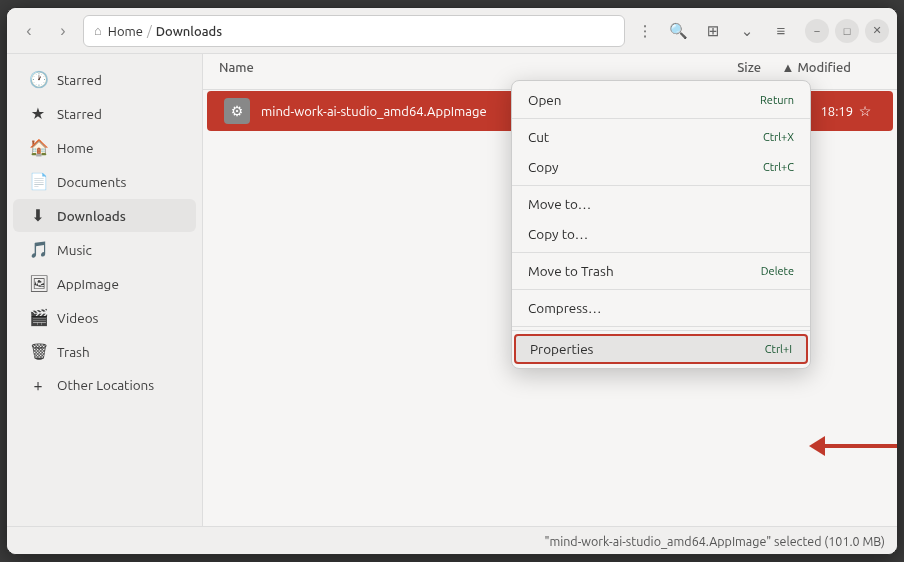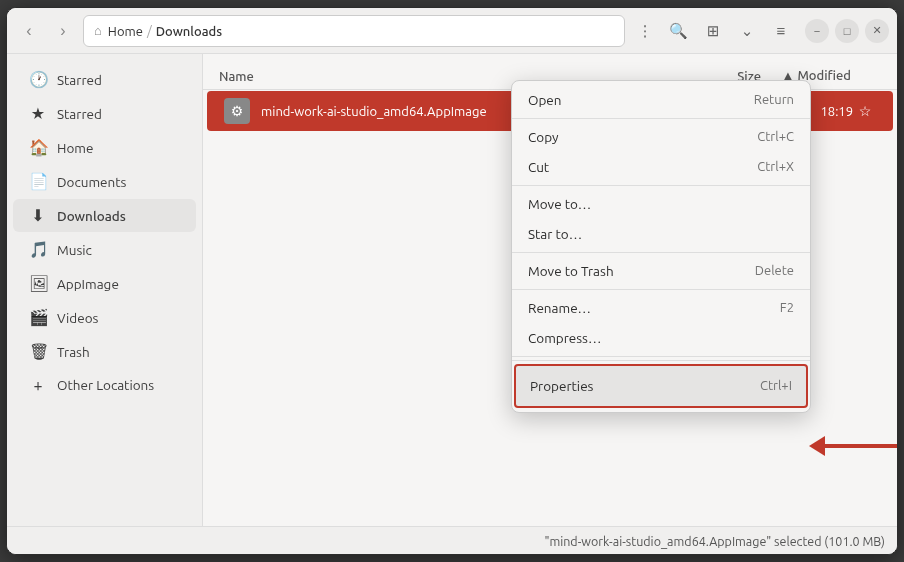--- a/index.html
+++ b/index.html
@@ -129,21 +129,21 @@
     
     .file-area {
       flex: 1;
       display: flex;
       flex-direction: column;
       overflow: hidden;
       position: relative;
     }
     .file-header {
       display: flex;
-      align-items: flex-end;
+      align-items: flex-start;
       padding: 6px 16px;
       border-bottom: 1px solid #ddd;
       background: #f6f5f4;
       font-size: 13px;
       color: #555;
       font-weight: 500;
       height: 36px;
     }
     .col-name { flex: 1; }
     .col-size { width: 100px; text-align: right; }
@@ -185,35 +185,35 @@
       background: #f6f5f4;
       border: 1px solid #ccc;
       border-radius: 8px;
       box-shadow: 0 6px 24px rgba(0,0,0,0.22);
       width: 300px;
       z-index: 100;
       padding: 4px 0;
     }
     .ctx-item {
       display: flex;
-      align-items: flex-start;
+      align-items: center;
       justify-content: space-between;
       padding: 7px 16px;
       cursor: pointer;
       font-size: 13.5px;
       color: #2d2d2d;
     }
     .ctx-item.highlighted {
       background: #e5e4e3;
       border: 2px solid #c0392b;
       border-radius: 4px;
       margin: 0 2px;
-      padding: 12px 14px;
-    }
-    .ctx-shortcut { color: #737373; font-size: 13px; }
+      padding: 5px 14px;
+    }
+    .ctx-shortcut { color: #14532d; font-size: 11px; }
     .ctx-separator {
       height: 1px;
       background: #ddd;
       margin: 3px 0;
     }
     
     .arrow-annotation {
       position: absolute;
       top: 390px;
       left: 618px;
@@ -375,44 +375,40 @@
         </div>
       </div>
 
       <div class="context-menu">
         <div class="ctx-item">
           <span>Open</span>
           <span class="ctx-shortcut">Return</span>
         </div>
         <div class="ctx-separator"></div>
         <div class="ctx-item">
+          <span>Cut</span>
+          <span class="ctx-shortcut">Ctrl+X</span>
+        </div>
+        <div class="ctx-item">
           <span>Copy</span>
           <span class="ctx-shortcut">Ctrl+C</span>
         </div>
-        <div class="ctx-item">
-          <span>Cut</span>
-          <span class="ctx-shortcut">Ctrl+X</span>
-        </div>
         <div class="ctx-separator"></div>
         <div class="ctx-item">
           <span>Move to…</span>
         </div>
         <div class="ctx-item">
-          <span>Star to…</span>
+          <span>Copy to…</span>
         </div>
         <div class="ctx-separator"></div>
         <div class="ctx-item">
           <span>Move to Trash</span>
           <span class="ctx-shortcut">Delete</span>
         </div>
         <div class="ctx-separator"></div>
-        <div class="ctx-item">
-          <span>Rename…</span>
-          <span class="ctx-shortcut">F2</span>
-        </div>
         <div class="ctx-item">
           <span>Compress…</span>
         </div>
         <div class="ctx-separator"></div>
         <div class="ctx-separator"></div>
         <div class="ctx-item highlighted">
           <span>Properties</span>
           <span class="ctx-shortcut">Ctrl+I</span>
         </div>
       </div>

